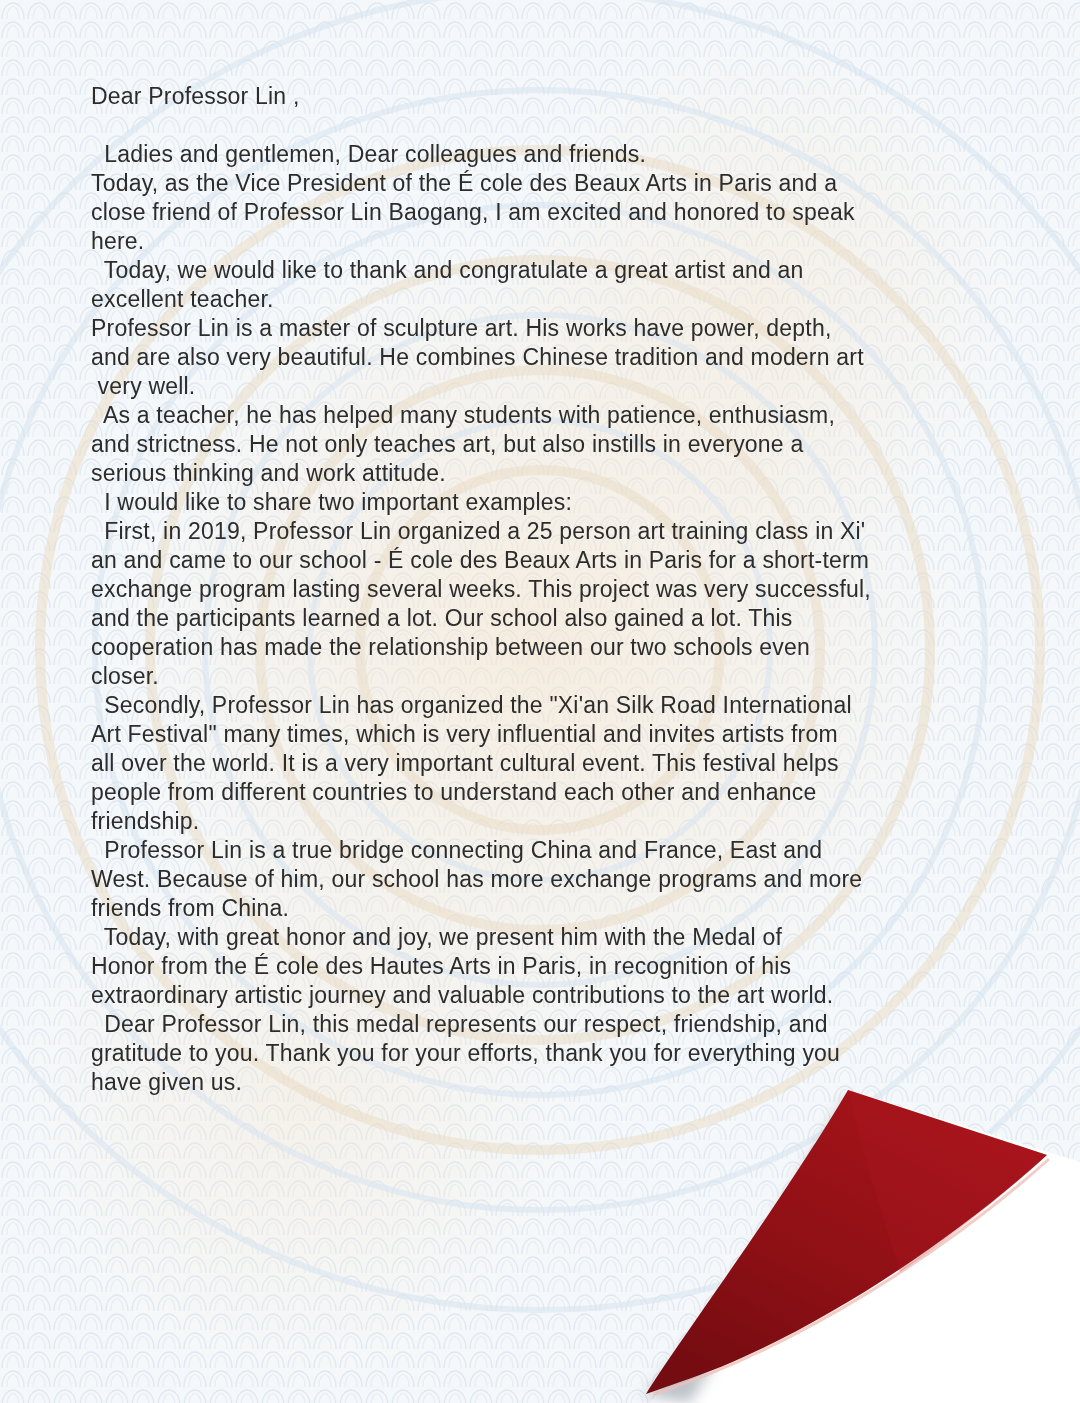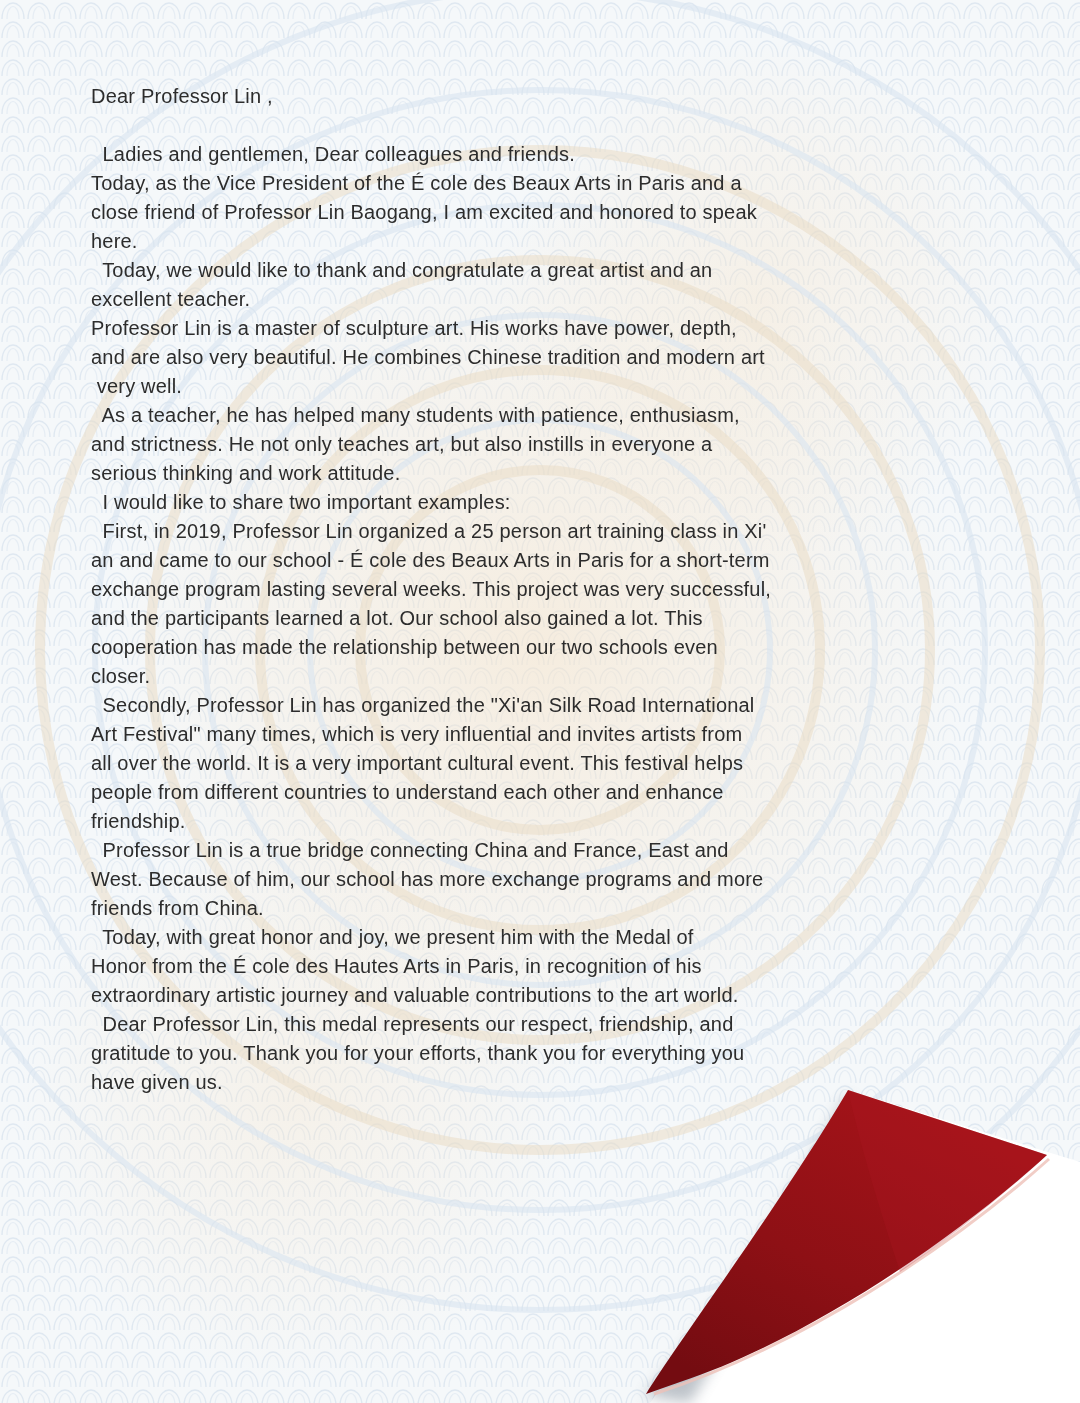--- a/index.html
+++ b/index.html
@@ -11,21 +11,21 @@
     font-family: "Liberation Sans", sans-serif;
   }
   .bg-layer {
     position: absolute; inset: 0;
     width: 1080px; height: 1403px;
   }
   .letter-text {
     position: absolute;
     left: 91px; top: 82px;
     width: 940px;
-    font-size: 20px;
+    font-size: 23px;
     line-height: 29px;
     letter-spacing: 0.2px;
     color: #2c2c2c;
     white-space: pre;
     z-index: 2;
   }
   .curl-layer {
     position: absolute;
     right: 0; bottom: 0;
     width: 460px; height: 343px;

